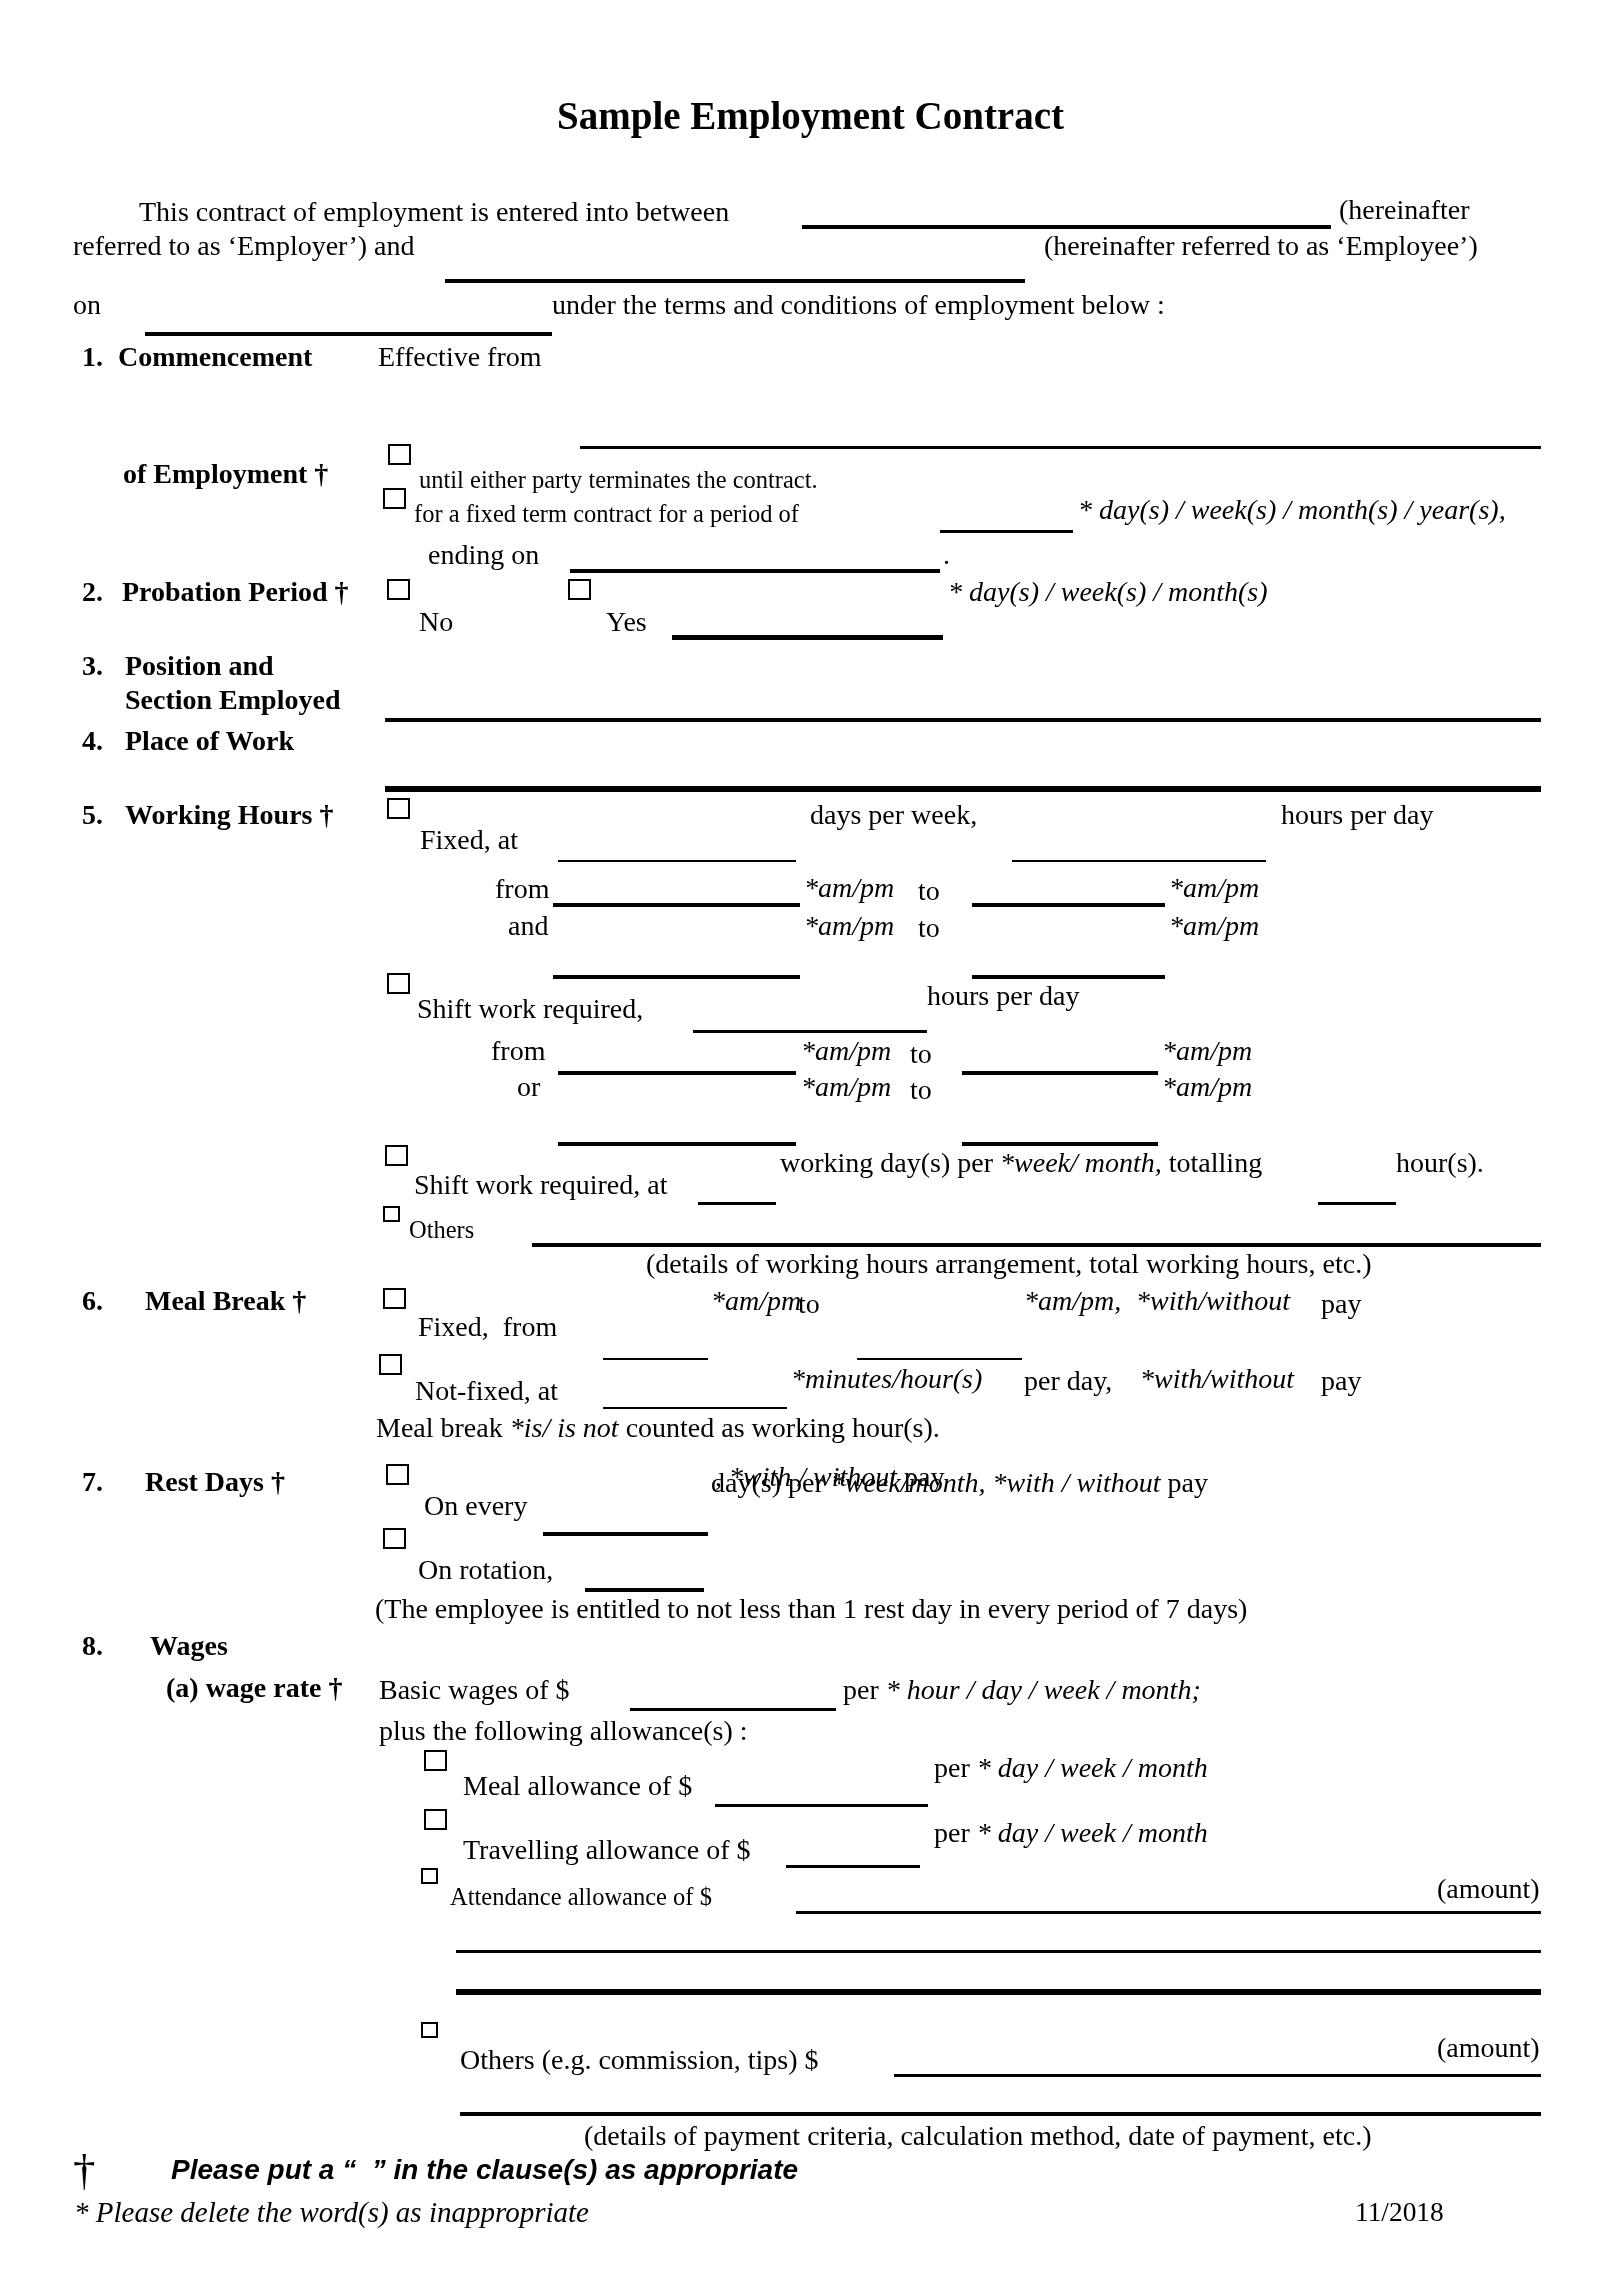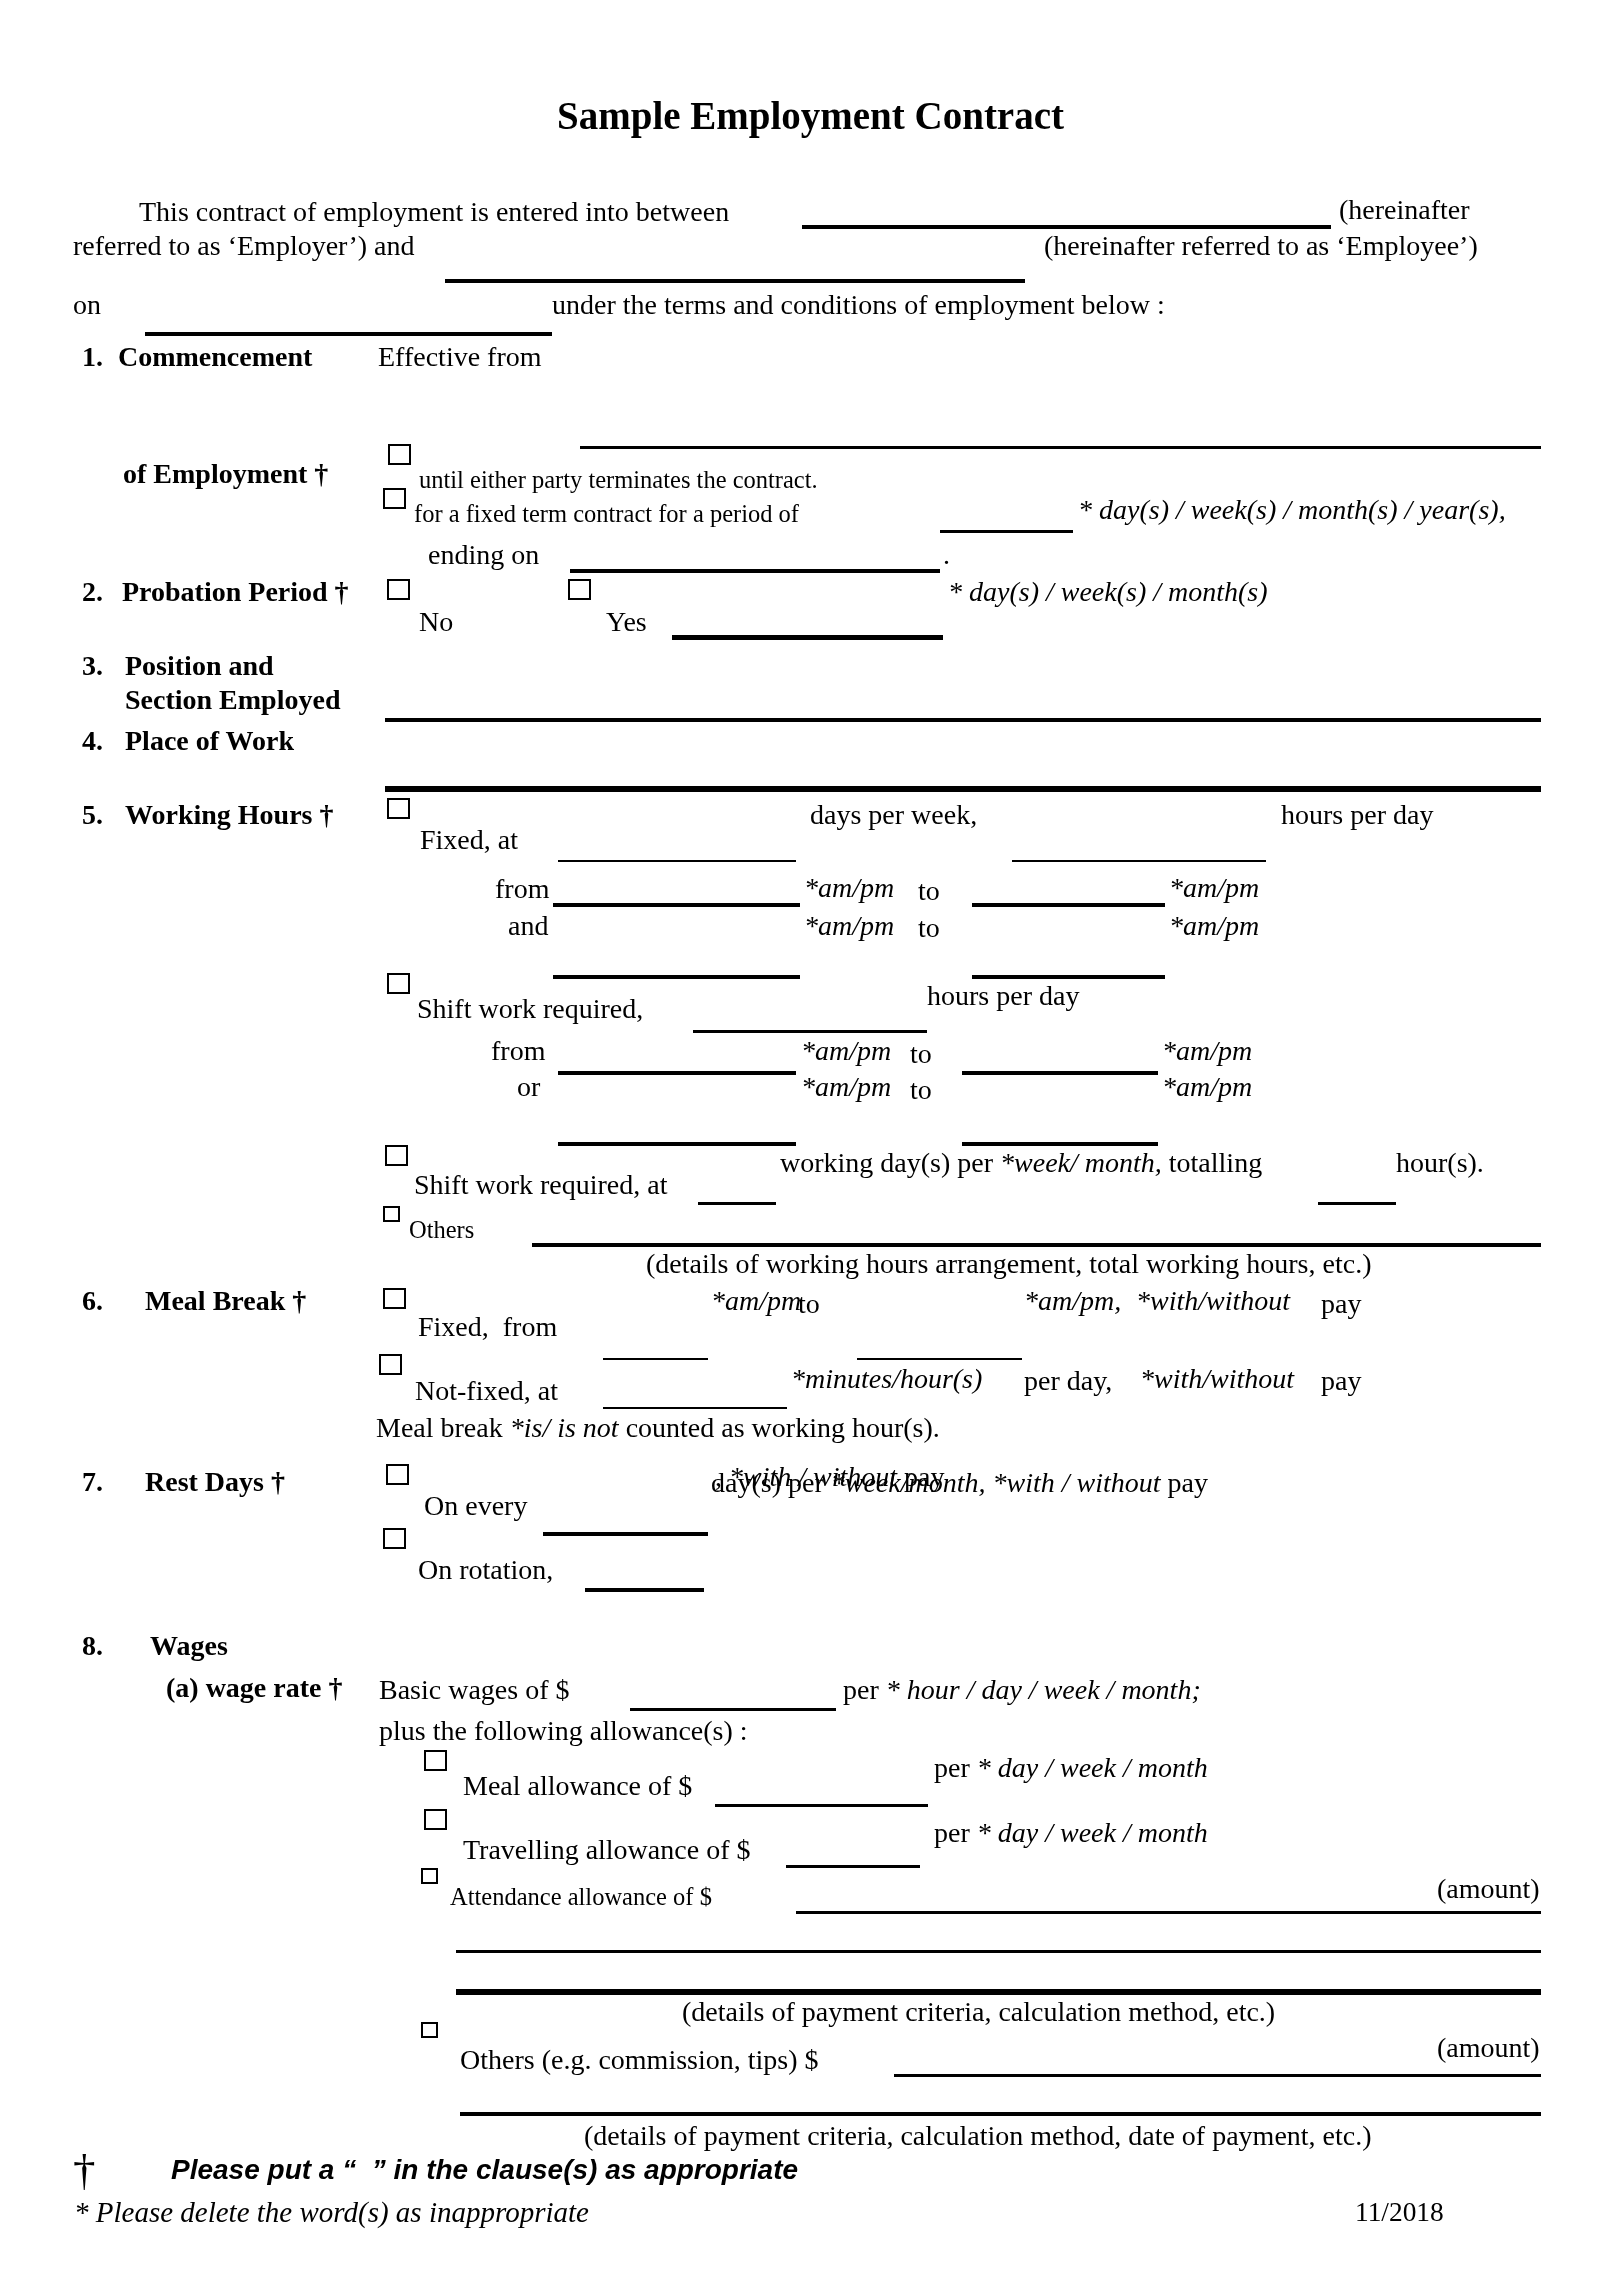--- a/index.html
+++ b/index.html
@@ -178,20 +178,21 @@
   <div class="t b" style="left:82px;top:1467px">7.</div>
   <div class="t b" style="left:145px;top:1467px">Rest Days †</div>
   <div class="cb" style="left:386px;top:1464px"></div>
   <div class="t" style="left:715px;top:1462px"><span>, </span><span class="i">*with / without</span><span> pay</span></div>
   <div class="t" style="left:424px;top:1491px">On every</div>
   <div class="ln" style="left:543px;top:1532px;width:165px;height:3.9px"></div>
   <div class="cb" style="left:383px;top:1528px"></div>
   <div class="t" style="left:711px;top:1468px"><span>day(s) per </span><span class="i">*week/month, *with / without</span><span> pay</span></div>
   <div class="t" style="left:418px;top:1555px">On rotation,</div>
   <div class="ln" style="left:585px;top:1588px;width:119px;height:3.9px"></div>
+  <div class="t" style="left:375px;top:1594px">(The employee is entitled to not less than 1 rest day in every period of 7 days)</div>
 
   <div class="t b" style="left:82px;top:1631px">8.</div>
   <div class="t b" style="left:150px;top:1631px">Wages</div>
   <div class="t b" style="left:166px;top:1673px">(a) wage rate †</div>
   <div class="t" style="left:379px;top:1675px">Basic wages of $</div>
   <div class="ln" style="left:630px;top:1708px;width:206px;height:2.9px"></div>
   <div class="t" style="left:843px;top:1675px"><span>per </span><span class="i">* hour / day / week / month;</span></div>
   <div class="t" style="left:379px;top:1716px">plus the following allowance(s) :</div>
 
   <div class="cb" style="left:424px;top:1750px"></div>
@@ -204,21 +205,20 @@
   <div class="t" style="left:463px;top:1835px">Travelling allowance of $</div>
   <div class="ln" style="left:786px;top:1865px;width:134px;height:2.9px"></div>
 
   <div class="cbs" style="left:421px;top:1868px"></div>
   <div class="t" style="left:1437px;top:1874px">(amount)</div>
   <div class="t sm" style="left:450px;top:1884px">Attendance allowance of $</div>
   <div class="ln" style="left:796px;top:1911px;width:745px;height:2.9px"></div>
 
   <div class="ln" style="left:456px;top:1950px;width:1085px;height:2.9px"></div>
   <div class="ln" style="left:456px;top:1989px;width:1085px;height:5.9px"></div>
-  <div class="t" style="left:682px;top:1997px">(details of payment criteria, calculation method, etc.)</div>
 
   <div class="cbs" style="left:421px;top:2022px"></div>
   <div class="t" style="left:1437px;top:2033px">(amount)</div>
   <div class="t" style="left:460px;top:2045px">Others (e.g. commission, tips) $</div>
   <div class="ln" style="left:894px;top:2074px;width:647px;height:2.9px"></div>
   <div class="ln" style="left:460px;top:2112px;width:1081px;height:3.9px"></div>
   <div class="t" style="left:584px;top:2121px">(details of payment criteria, calculation method, date of payment, etc.)</div>
 
   <div class="t dagger" style="left:73px;top:2148px">†</div>
   <div class="t fn1" style="left:171px;top:2155px">Please put a “  ” in the clause(s) as appropriate</div>

